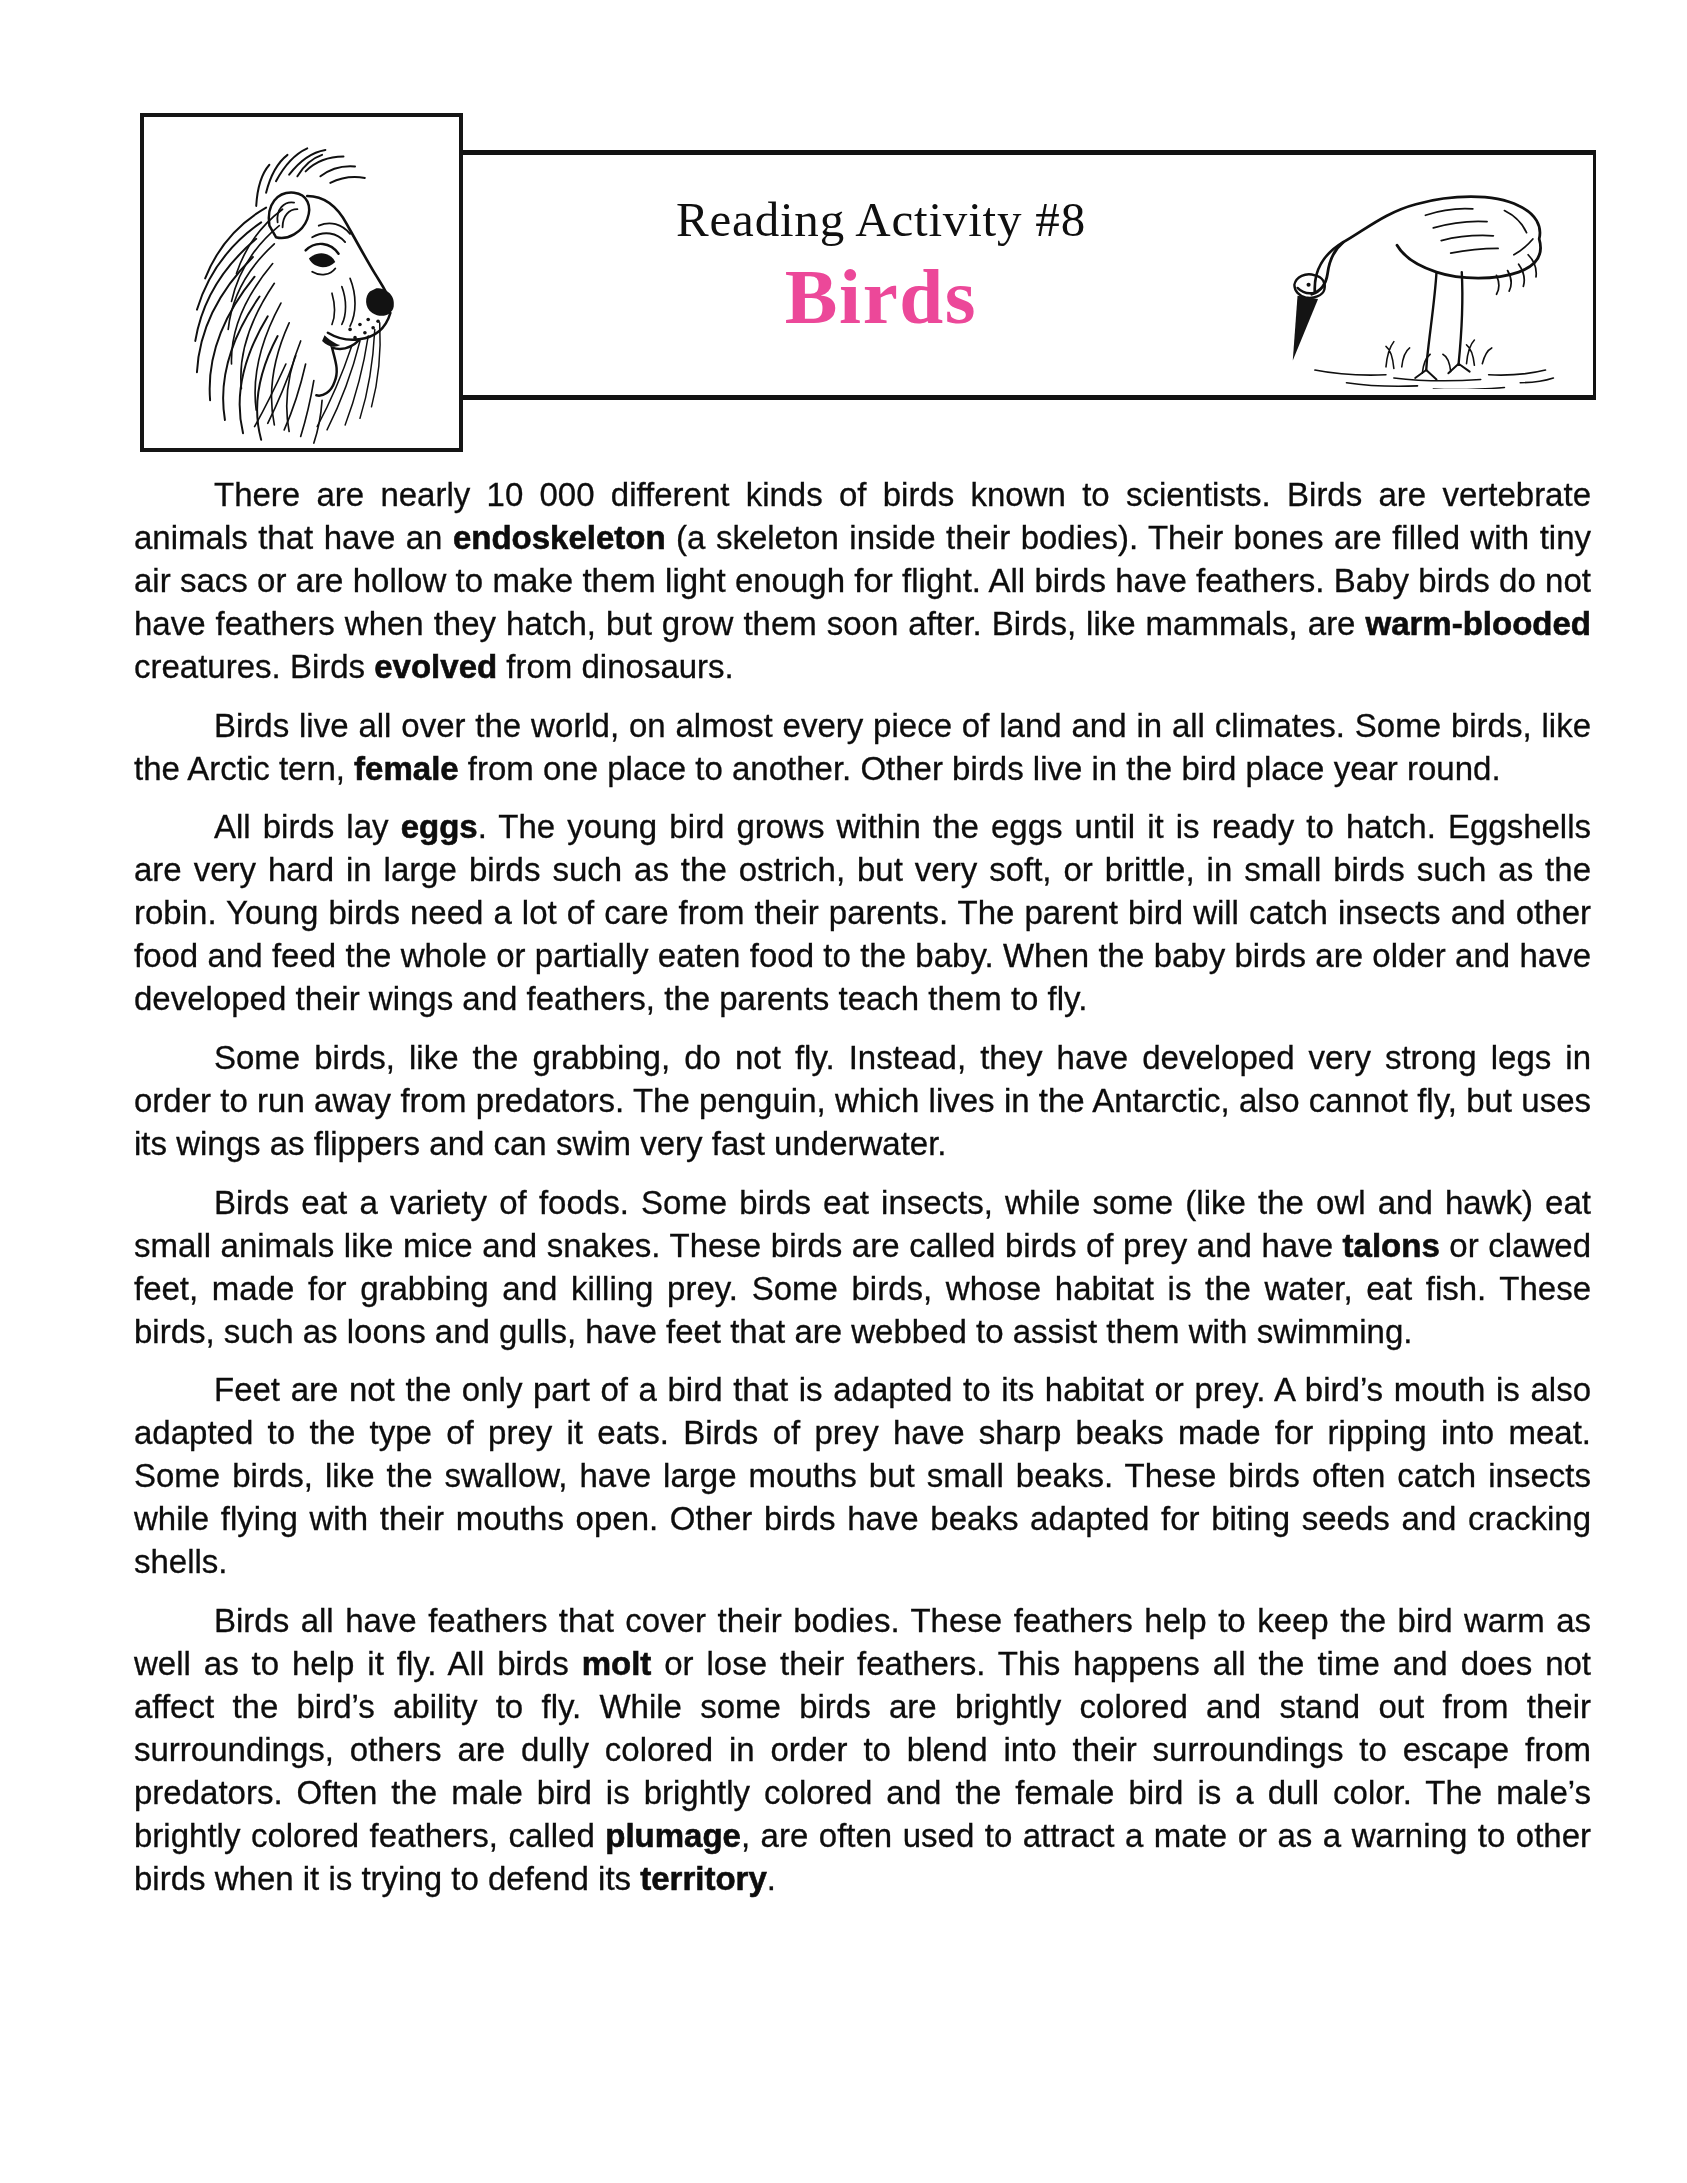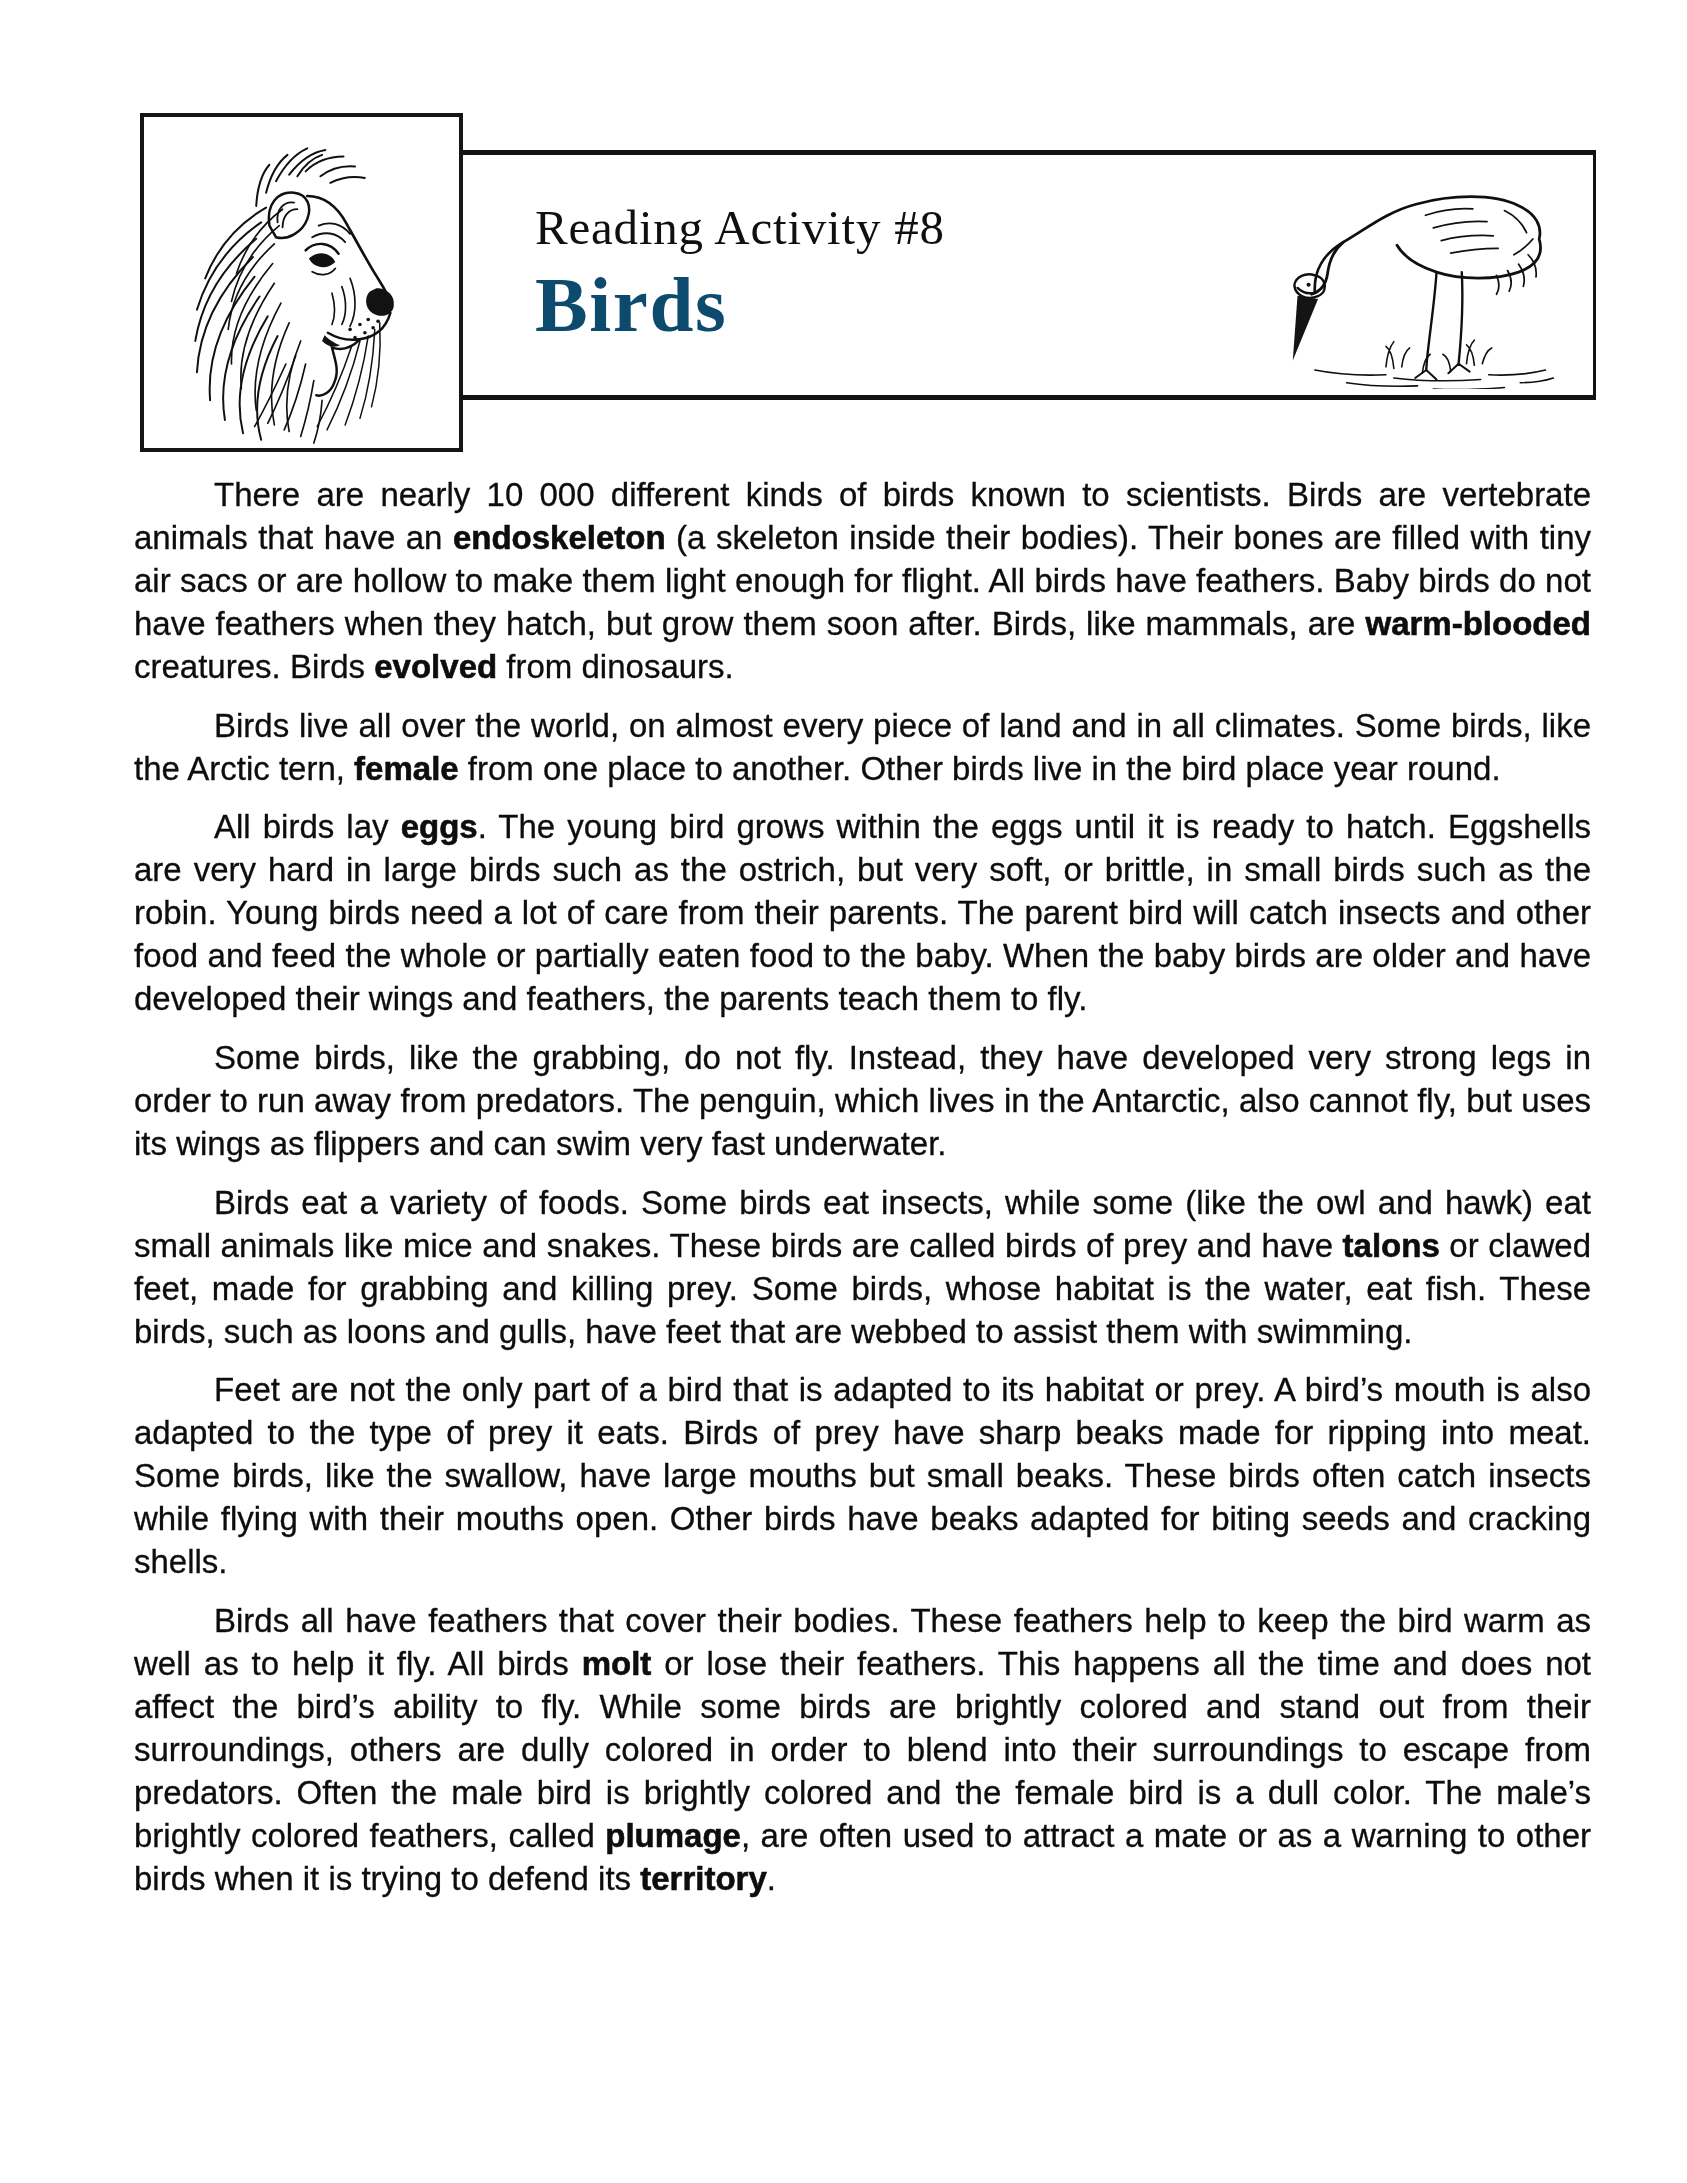--- a/index.html
+++ b/index.html
@@ -3,25 +3,25 @@
 <meta charset="utf-8">
 <style>
   html,body{margin:0;padding:0;background:#888;}
   .page{position:relative;width:1687px;height:2183px;background:#ffffff;overflow:hidden;
         font-family:"Liberation Sans",sans-serif;color:#0d0d0d;}
 
   
   .banner{position:absolute;left:346px;top:150px;width:1247px;height:240px;
           border-top:5.8px solid #121212;border-bottom:5.8px solid #121212;border-right:3.3px solid #121212;
           background:#ffffff;z-index:1;}
-  .banner-text{position:absolute;left:189px;top:0;width:692px;height:100%;margin-top:8px;}
+  .banner-text{position:absolute;left:189px;top:0;width:692px;height:100%;text-align:center;}
   .activity-label{position:absolute;left:0;top:36px;width:100%;
           font-family:"Liberation Serif",serif;font-size:49px;font-weight:500;letter-spacing:0.8px;color:#101010;}
   .page-title{position:absolute;left:0;top:97px;width:100%;
-          font-family:"Liberation Serif",serif;font-size:79px;font-weight:700;letter-spacing:1.6px;color:#0c4a6e;}
+          font-family:"Liberation Serif",serif;font-size:79px;font-weight:700;letter-spacing:1.6px;color:#ec4899;}
   .crane-wrap{position:absolute;right:11.5px;top:5px;width:321px;height:229px;}
   .lion-box{position:absolute;left:140px;top:113px;width:315px;height:331px;
           border:4.1px solid #151515;background:#ffffff;z-index:3;}
   .lion-box svg,.crane-wrap svg{width:100%;height:100%;display:block;}
 
   
   .body-text{position:absolute;left:134px;top:473px;width:1457px;z-index:1;}
   .para{margin:0 0 15.7px 0;font-size:33px;line-height:43px;text-align:justify;
         text-indent:80px;-webkit-text-stroke:0.3px #0d0d0d;}
   .para b{font-weight:700;-webkit-text-stroke:0.6px #0d0d0d;}

